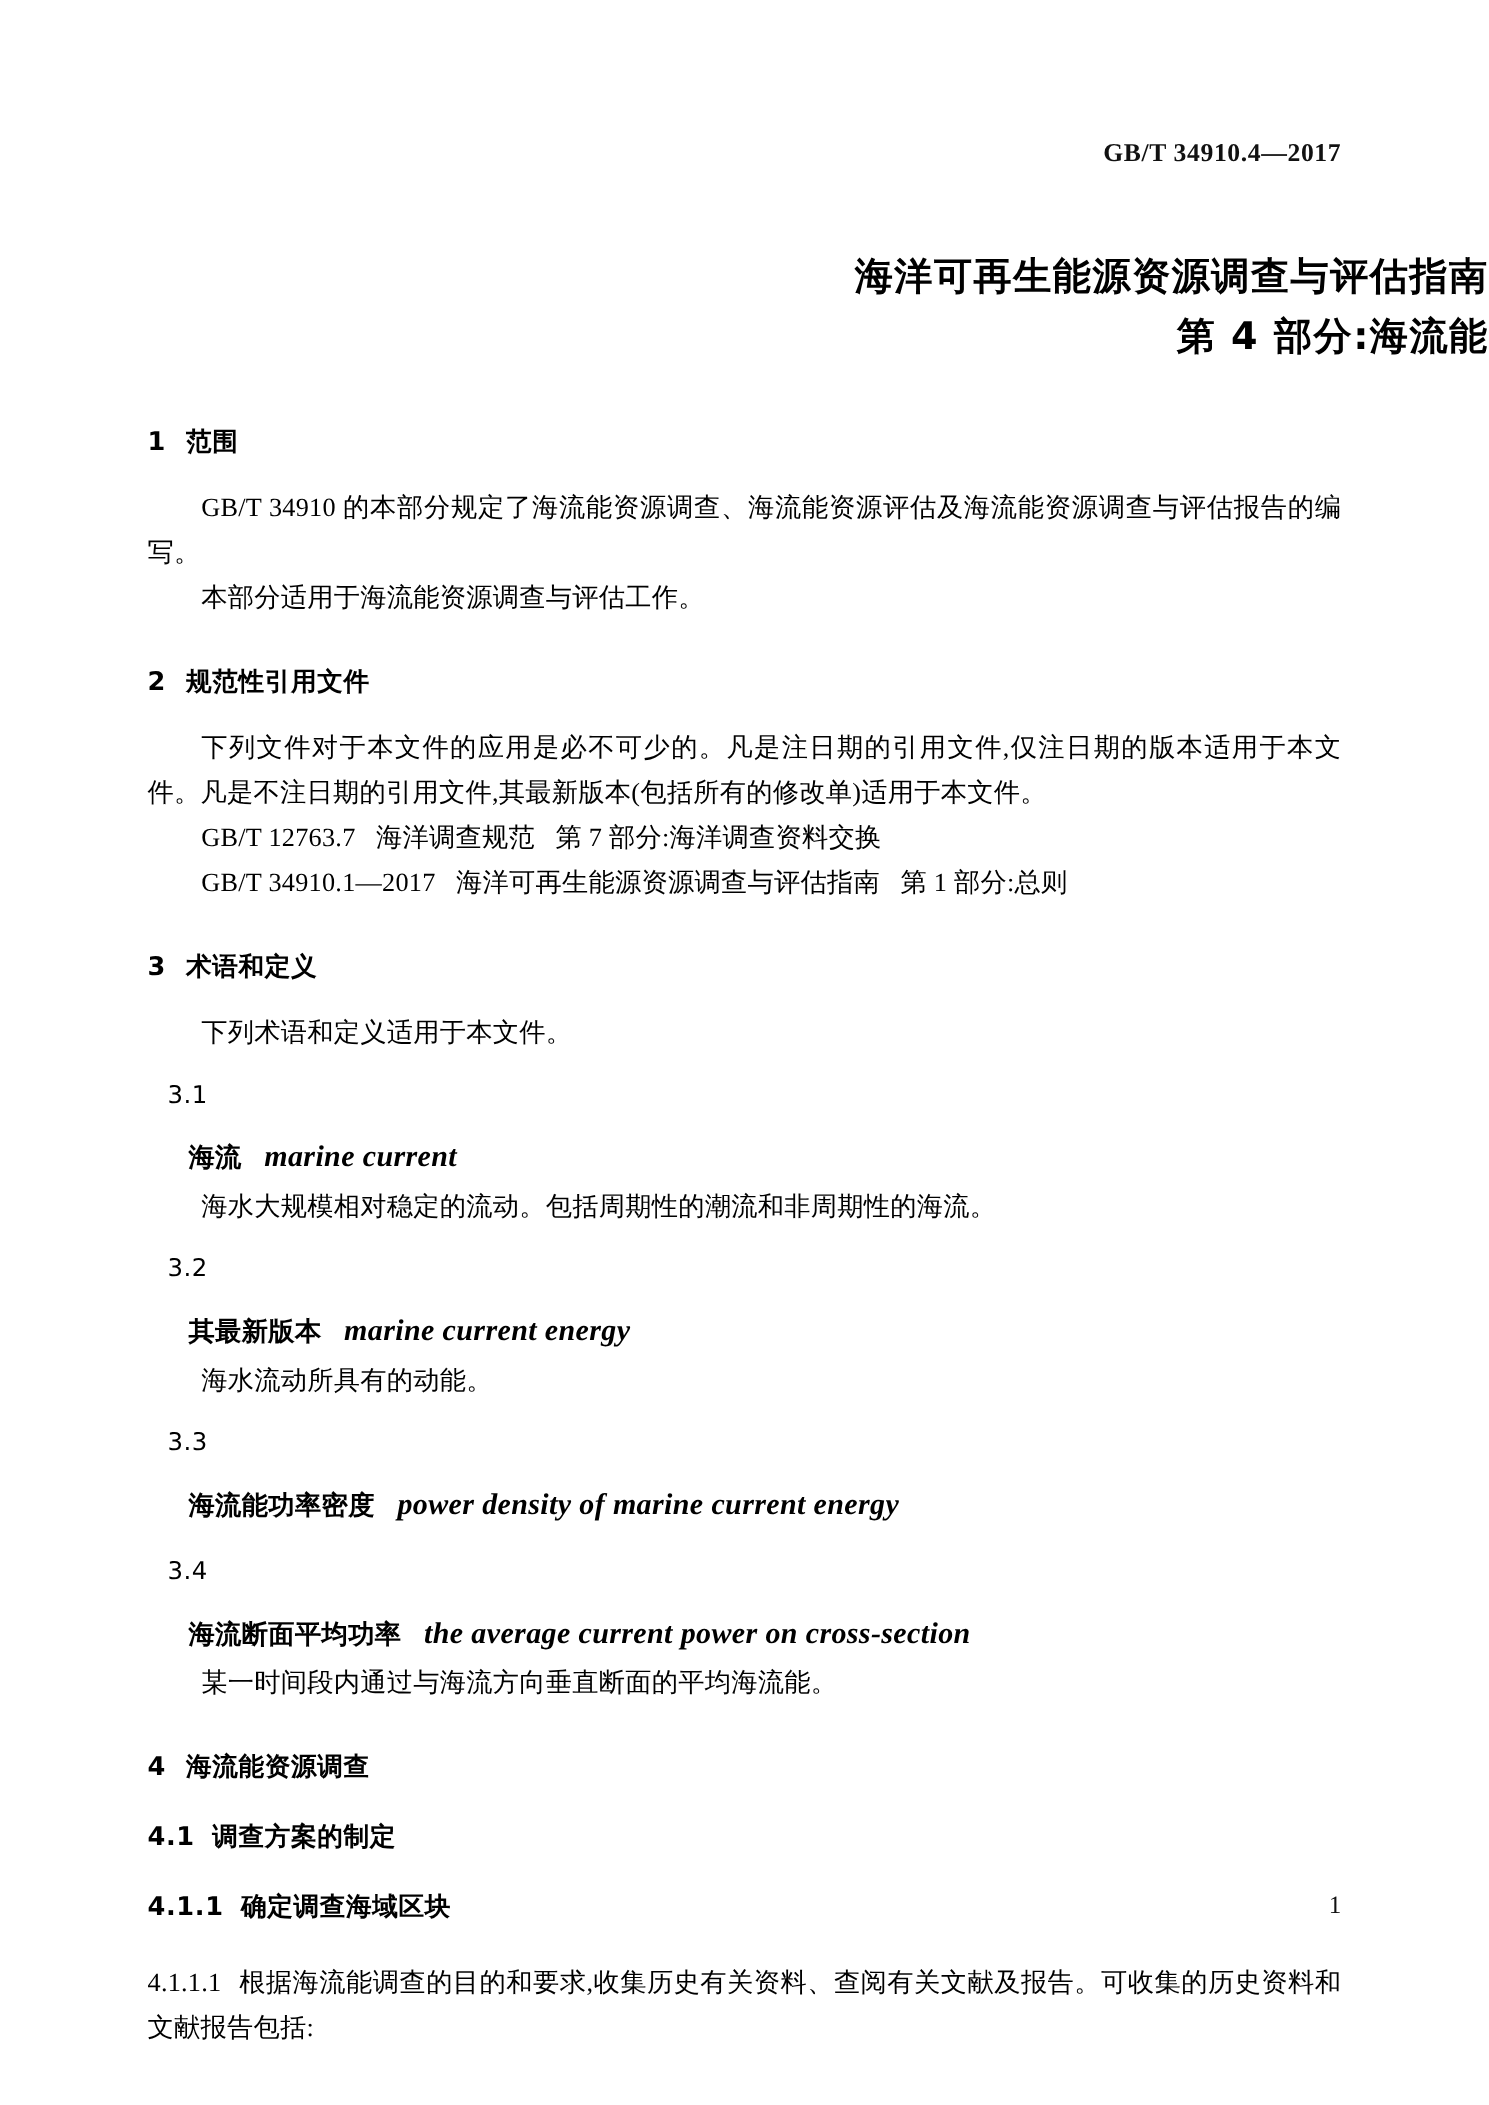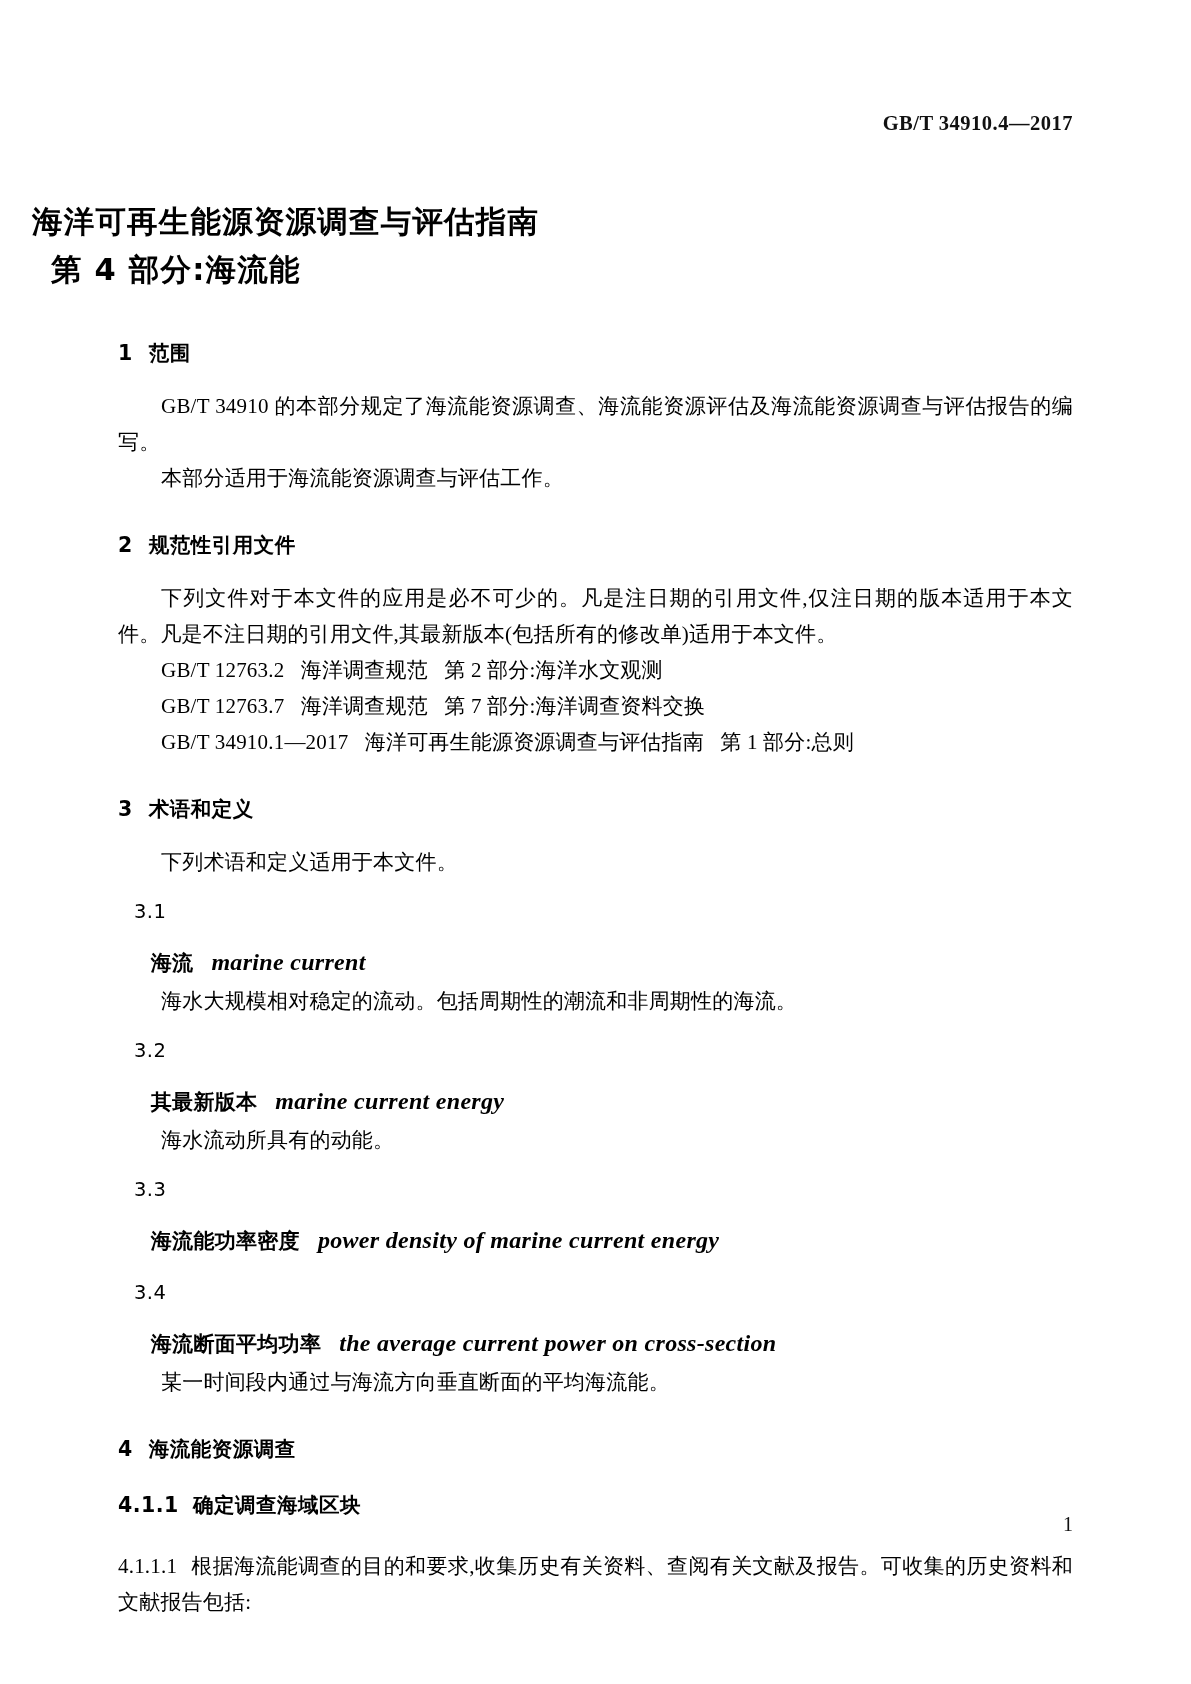--- a/index.html
+++ b/index.html
@@ -36,28 +36,27 @@
   .page-header .gbt {
     font-weight: bold;
     letter-spacing: 0.5px;
   }
   
   .doc-title {
     position: absolute;
     top: 198px;
     left: 0;
     right: 0;
-    text-align: left;
+    text-align: right;
     font-family: "DejaVu Sans", "Liberation Sans", sans-serif;
     font-weight: bold;
     font-size: 30.5px;
     line-height: 48px;
     letter-spacing: 1.2px;
     color: #000;
-    margin-left: 32px;
   }
   .doc-title .line2 { display:block;padding-left:19px; }
   
   .content {
     position: absolute;
     top: 340px;
     left: 118px;
     width: 955px;
   }
   
@@ -185,21 +184,20 @@
     <h2 class="sec" style="margin-top:0;">
       <span class="num">1</span><span>范围</span>
     </h2>
     <p class="body indent first">GB/T 34910 的本部分规定了海流能资源调查、海流能资源评估及海流能资源调查与评估报告的编写。</p>
     <p class="body indent">本部分适用于海流能资源调查与评估工作。</p>
 
     <h2 class="sec">
       <span class="num">2</span><span>规范性引用文件</span>
     </h2>
     <p class="body indent first">下列文件对于本文件的应用是必不可少的。凡是注日期的引用文件,仅注日期的版本适用于本文件。凡是不注日期的引用文件,其最新版本(包括所有的修改单)适用于本文件。</p>
-    <p class="ref">GB/T 12763.2   海洋调查规范   第 2 部分:海洋水文观测</p>
     <p class="ref">GB/T 12763.7   海洋调查规范   第 7 部分:海洋调查资料交换</p>
     <p class="ref">GB/T 34910.1—2017   海洋可再生能源资源调查与评估指南   第 1 部分:总则</p>
 
     <h2 class="sec">
       <span class="num">3</span><span>术语和定义</span>
     </h2>
     <p class="body indent first">下列术语和定义适用于本文件。</p>
 
     <div class="term">
       <p class="term-num">3.1</p>
@@ -229,20 +227,23 @@
       <p class="term-head">
         <span class="cn">海流断面平均功率</span><span class="en">the average current power on cross-section</span>
       </p>
       <p class="term-def">某一时间段内通过与海流方向垂直断面的平均海流能。</p>
     </div>
 
     <h2 class="sec">
       <span class="num">4</span><span>海流能资源调查</span>
     </h2>
 
+    <h3 class="sec">
+      <span class="num lvl2">4.1</span><span>调查方案的制定</span>
+    </h3>
 
     <h4 class="sec">
       <span class="num lvl2">4.1.1</span><span>确定调查海域区块</span>
     </h4>
 
     <p class="clause">
       <span class="cnum">4.1.1.1</span><span>根据海流能调查的目的和要求,收集历史有关资料、查阅有关文献及报告。可收集的历史资料和文献报告包括:</span>
     </p>
 
   </div>

